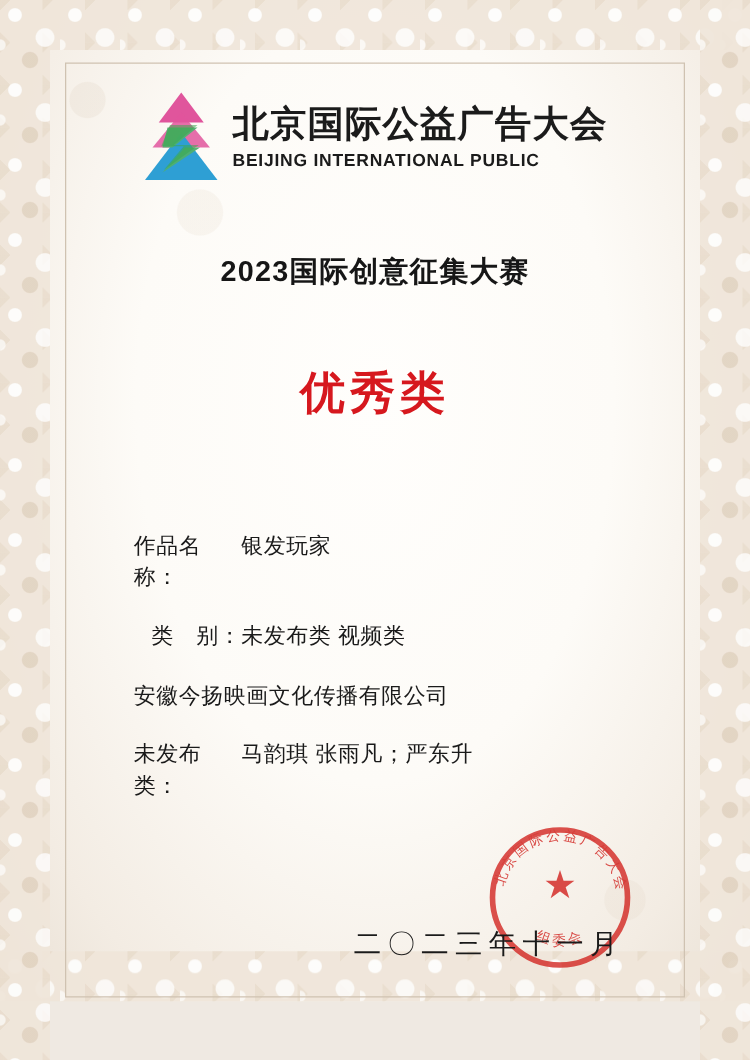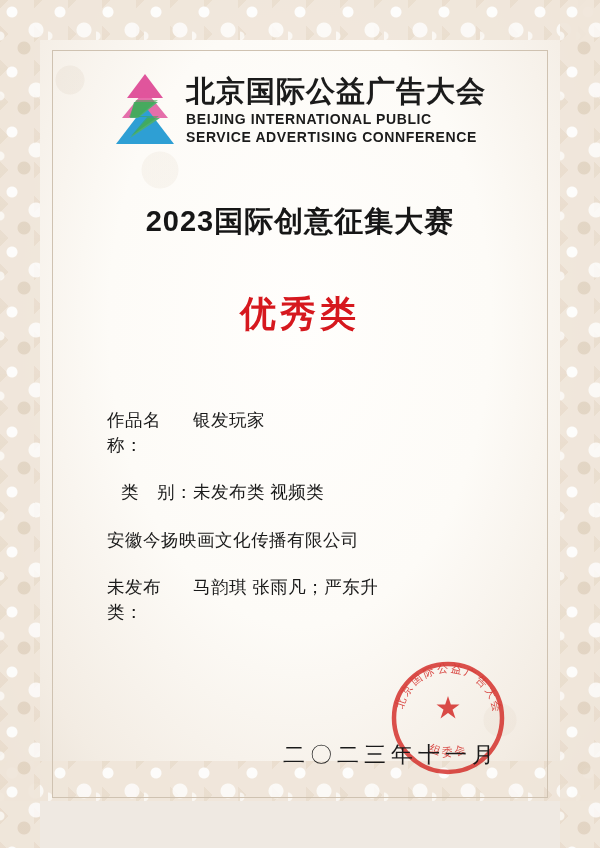--- a/index.html
+++ b/index.html
@@ -114,21 +114,21 @@
   #logo-en1 { margin-top: 3px; }
 
   
   #contest-title {
     position: absolute;
     left: 0; top: 152px;
     width: 496px;
     text-align: center;
     font-family: "Liberation Sans", sans-serif;
     font-weight: bold;
-    font-size: 29px;
+    font-size: 23px;
     letter-spacing: 1px;
     color: #161616;
   }
   #award-class {
     position: absolute;
     left: 0; top: 240px;
     width: 496px;
     text-align: center;
     font-family: "Liberation Sans", sans-serif;
     font-weight: bold;
@@ -143,20 +143,21 @@
     left: 55px; top: 358px;
     width: 420px;
   }
   .field-row {
     display: flex;
     align-items: baseline;
     margin-bottom: 23px;
     font-size: 17.5px;
     color: #1a1a1a;
     line-height: 1.4;
+    margin-top: 16px;
   }
   .field-label {
     flex: none;
     width: 86px;
     letter-spacing: 0.5px;
   }
   .field-label.spaced {
     letter-spacing: 0.5px;
     text-align: right;
   }
@@ -207,21 +208,20 @@
         <polygon points="31,2 49,26 13,26" fill="#e0559c"></polygon>
         <polygon points="31,14 56,44 6,44" fill="#d94f9a" opacity="0.0"></polygon>
         <polygon points="31,18 54,46 8,46" fill="#e0559c" opacity="0.85"></polygon>
         <polygon points="31,34 60,72 2,72" fill="#2e9fd4"></polygon>
         <path d="M20 30 L44 30 L24 46 L46 46 L16 66 L34 46 L16 46 Z" fill="#4fb06f" opacity="0.95"></path>
         <path d="M22 28 L44 28 L25 44 L45 44 L17 64 L33 45 L15 45 Z" fill="#3aa84f" opacity="0.55"></path>
       </svg>
       <div id="logo-text">
         <div id="logo-cn">北京国际公益广告大会</div>
         <div id="logo-en1">BEIJING INTERNATIONAL PUBLIC</div>
-        <div id="logo-en2">SERVICE ADVERTISING CONNFERENCE</div>
       </div>
     </div>
 
     <div id="contest-title">2023国际创意征集大赛</div>
 
     <div id="award-class">优秀类</div>
 
     <div id="fields">
       <div class="field-row">
         <span class="field-label">作品名称：</span>

